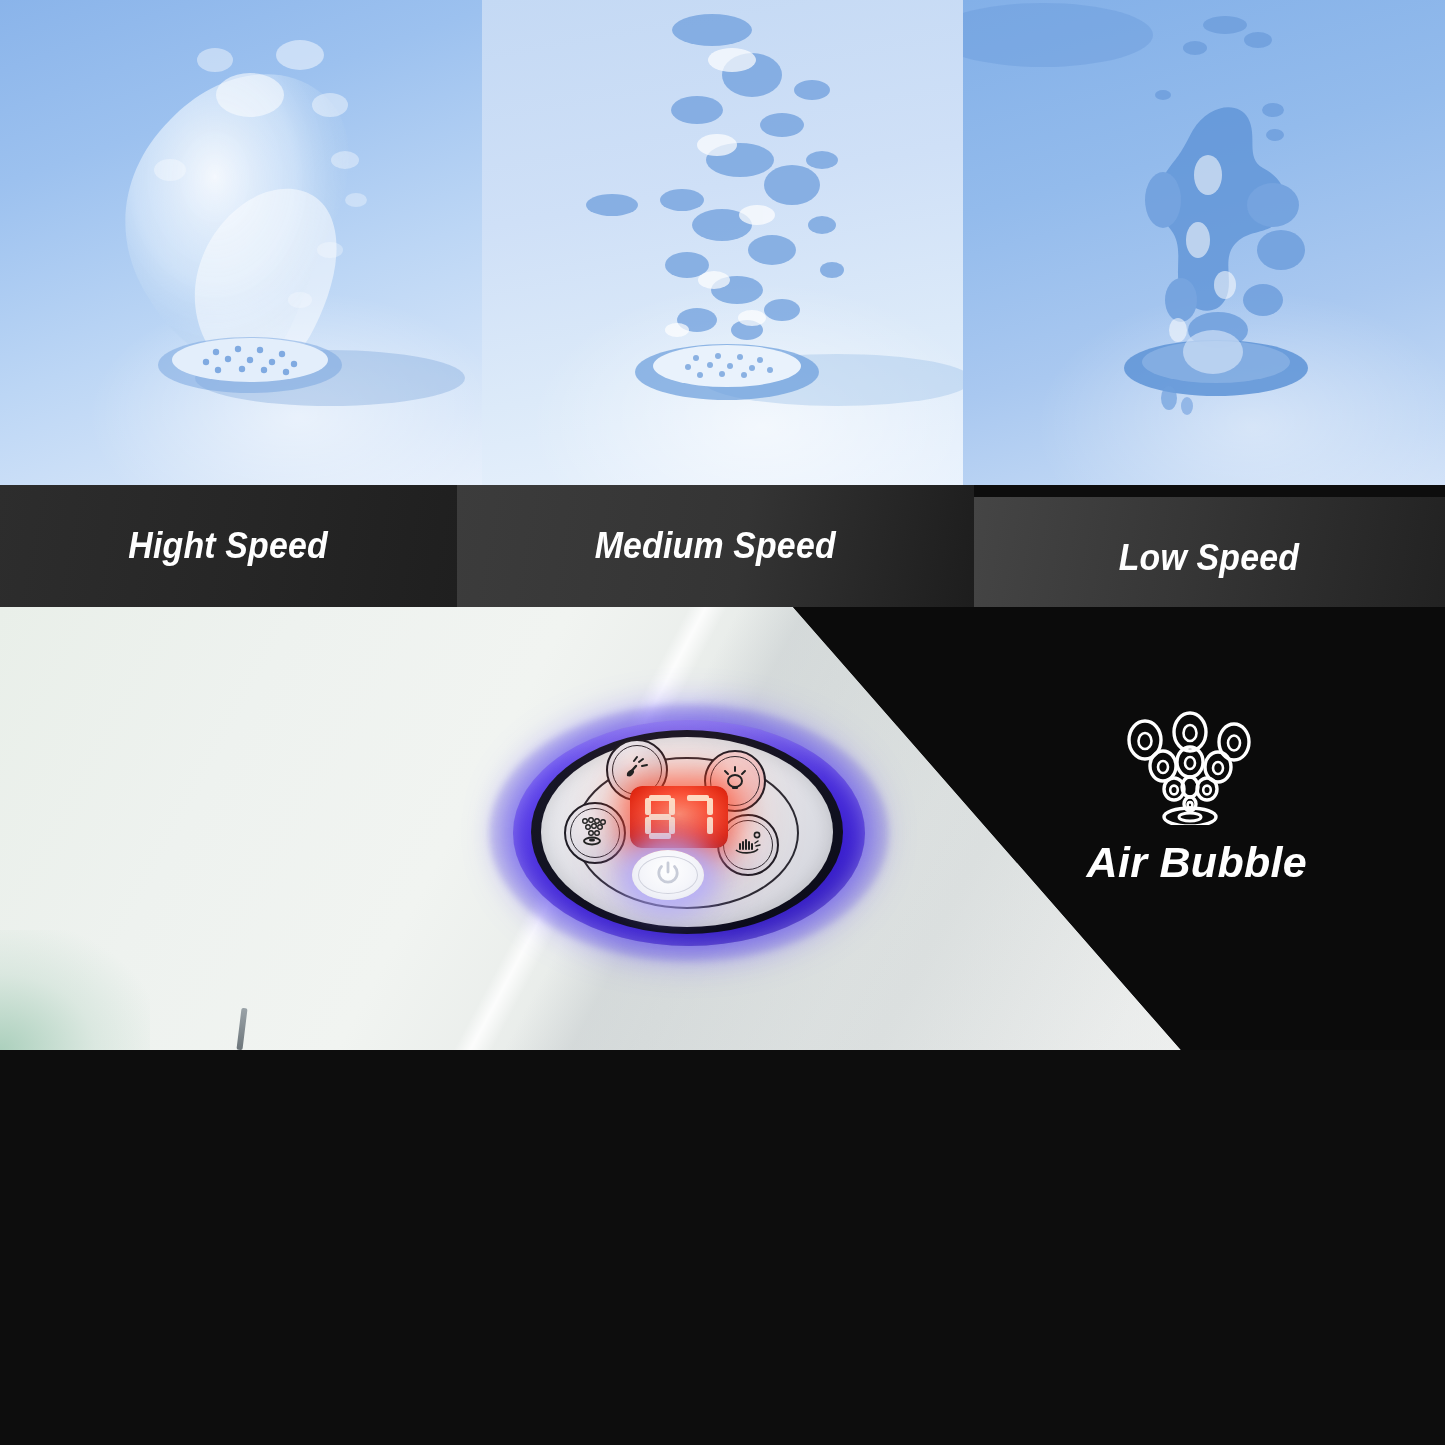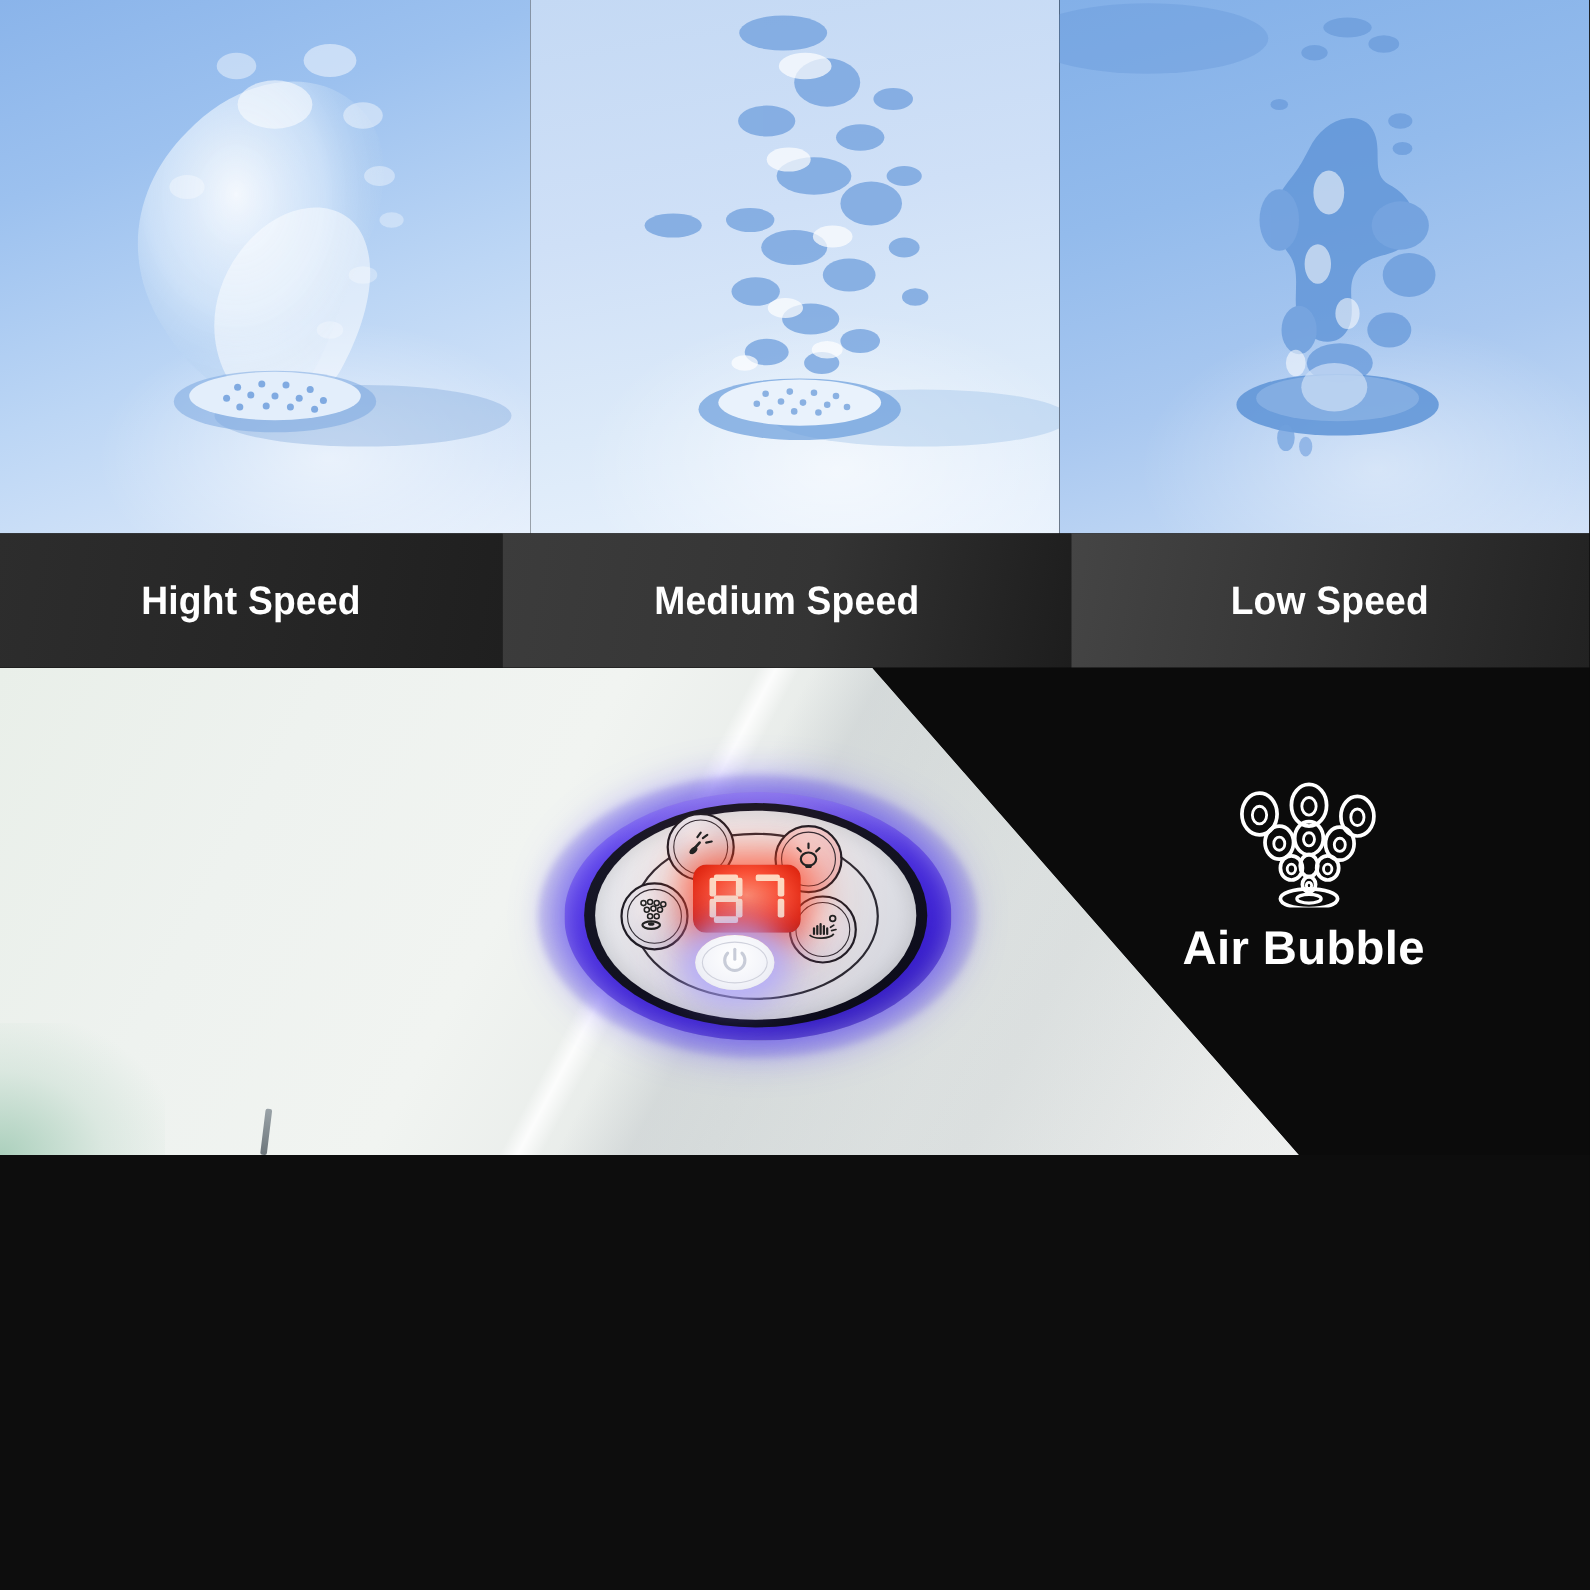--- a/index.html
+++ b/index.html
@@ -1,19 +1,19 @@
 <!DOCTYPE html>
 <html><head>
 <meta charset="utf-8">
 <style>
   * { margin:0; padding:0; box-sizing:border-box; }
   html,body { width:1445px; height:1445px; background:#0d0d0d; }
   body { font-family:"Liberation Sans", sans-serif; overflow:hidden; }
 
-  .page { position:relative; width:1445px; height:1445px; background:#0d0d0d; }
+  .page { position:relative; width:1445px; height:1445px; background:#0d0d0d;font-style:italic; }
 
   
   .photo-strip { position:absolute; left:0; top:0; width:1445px; height:485px; display:flex; }
   .photo-cell { position:relative; height:485px; overflow:hidden; }
   .photo-cell.a { width:482px; }
   .photo-cell.b { width:481px; }
   .photo-cell.c { width:482px; }
 
   
   .water-a { position:absolute; inset:0;
@@ -30,21 +30,21 @@
     background:
       radial-gradient(ellipse 300px 190px at 60% 88%, rgba(255,255,255,.4), rgba(255,255,255,0) 72%),
       linear-gradient(165deg,#83b0e8 0%, #93bbec 35%, #a9c8f0 65%, #c3d9f5 90%, #d2e2f8 100%);
   }
 
   
   .label-band { position:absolute; left:0; top:485px; width:1445px; height:122px; display:flex; }
   .label-cell { height:122px; display:flex; align-items:center; justify-content:center; }
   .label-cell.a { width:485px; background:linear-gradient(100deg,#2d2d2d 0%,#262626 55%,#1f1f1f 100%); }
   .label-cell.b { width:548px; background:linear-gradient(100deg,#3c3c3c 0%,#343434 55%,#1d1d1d 100%); }
-  .label-cell.c { width:500px; background:linear-gradient(100deg,#454545 0%,#363636 45%,#222 100%); }
+  .label-cell.c { width:500px; background:linear-gradient(100deg,#454545 0%,#363636 45%,#222 100%);margin-top:12px; }
   .label-text { color:#fff; font-size:36px; font-weight:bold; letter-spacing:.2px;
     font-family:"Liberation Sans", sans-serif; transform:scaleX(.94); }
 
   
   .mid { position:absolute; left:0; top:607px; width:1445px; height:443px; overflow:hidden; background:#0b0b0b; }
   .tub-surface { position:absolute; inset:0;
     background:
       linear-gradient(118deg, #e9efe9 0%, #eef2ef 18%, #f1f4f1 34%, #e4e8e6 52%, #dfe3e2 66%, #eceeed 80%, #f3f4f3 100%);
     clip-path:polygon(0 0, 793px 0, 1181px 443px, 0 443px);
   }
@@ -107,21 +107,21 @@
   .powerbtn { position:absolute; left:143px; top:146px; width:72px; height:50px; border-radius:50%;
     background:radial-gradient(ellipse at 50% 40%, #ffffff 0%, #f4f5fa 52%, #e2e4ee 100%);
     box-shadow:0 0 22px 10px rgba(180,175,255,.75), 0 0 44px 16px rgba(120,100,245,.4);
     display:flex; align-items:center; justify-content:center; }
   .powerbtn::before{ content:""; position:absolute; inset:6px; border-radius:50%; border:1.5px solid #cfd1dc; }
 
   
   .right-black { position:absolute; left:0; top:0; width:1445px; height:443px; background:#0b0b0b;
     clip-path:polygon(793px 0, 1445px 0, 1445px 443px, 1181px 443px); }
   .bubble-mark { position:absolute; left:1115px; top:710px; width:150px; height:115px; }
-  .airbubble-title { position:absolute; left:1075px; top:838px; width:232px; text-align:left;
+  .airbubble-title { position:absolute; left:1075px; top:838px; width:232px; text-align:right;
     color:#fff; font-size:43px; font-weight:bold; letter-spacing:.3px; }
 
   
   .bottom { position:absolute; left:0; top:1050px; width:1445px; height:395px; background:#0d0d0d; }
   .headline { position:absolute; left:78px; top:60px; color:#fff; font-size:68px; font-weight:bold;
     letter-spacing:.4px; transform:scaleX(.9); transform-origin:left center; white-space:nowrap; }
   .body-copy { position:absolute; left:78px; top:168px; width:1292px; color:#f2f2f2;
     font-size:33px; line-height:1.42; transform:scaleX(.955); transform-origin:left top; }
 </style>
 </head>

